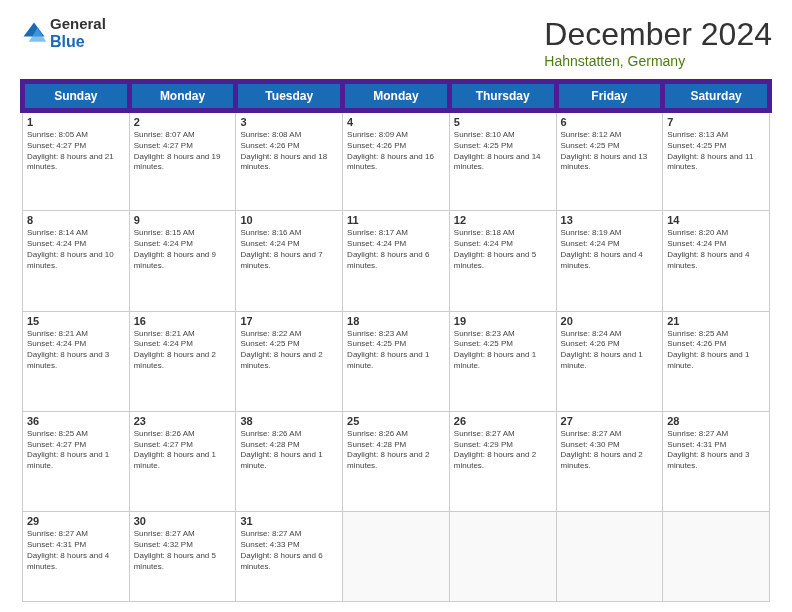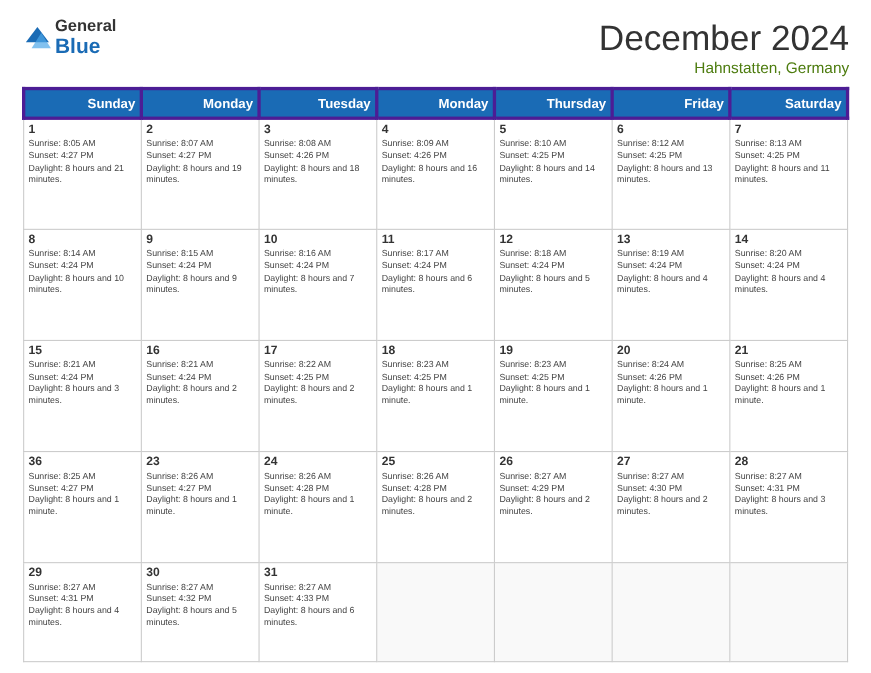--- a/index.html
+++ b/index.html
@@ -32,31 +32,30 @@
       display: flex;
       flex-direction: column;
       line-height: 1.1;
     }
     .logo-general {
       font-size: 15px;
       font-weight: bold;
       color: #333;
     }
     .logo-blue {
-      font-size: 19px;
+      font-size: 16px;
       font-weight: bold;
       color: #1a6bb5;
     }
     .logo-icon {
       width: 28px;
       height: 28px;
       margin-right: 2px;
     }
     .header-right {
-      text-align: right;
     }
     .month-title {
       font-size: 32px;
       font-weight: normal;
       color: #333;
     }
     .location {
       font-size: 14px;
       color: #4d7c0f;
     }
@@ -69,22 +68,22 @@
       width: 100%;
       border-collapse: collapse;
       flex: 1;
     }
     .cal-table th {
       background: #1a6bb5;
       color: #fff;
       font-size: 12px;
       font-weight: bold;
       padding: 5px 4px;
-      text-align: right;
-      border: 3px solid #4c1d95;
+      text-align: center;
+      border: 5px solid #4c1d95;
     }
     .cal-table td {
       vertical-align: top;
       border: 1px solid #ccc;
       padding: 3px 4px;
       font-size: 8.5px;
       color: #333;
       width: calc(100% / 7);
       height: 76px;
     }
@@ -327,21 +326,21 @@
   </td>
             <td>
     <span class="day-number">23</span>
     <div class="day-info">
       Sunrise: 8:26 AM<br>
       Sunset: 4:27 PM<br>
       Daylight: 8 hours and 1 minute.
     </div>
   </td>
             <td>
-    <span class="day-number">24</span>
+    <span class="day-number">38</span>
     <div class="day-info">
       Sunrise: 8:26 AM<br>
       Sunset: 4:28 PM<br>
       Daylight: 8 hours and 1 minute.
     </div>
   </td>
             <td>
     <span class="day-number">25</span>
     <div class="day-info">
       Sunrise: 8:26 AM<br>

